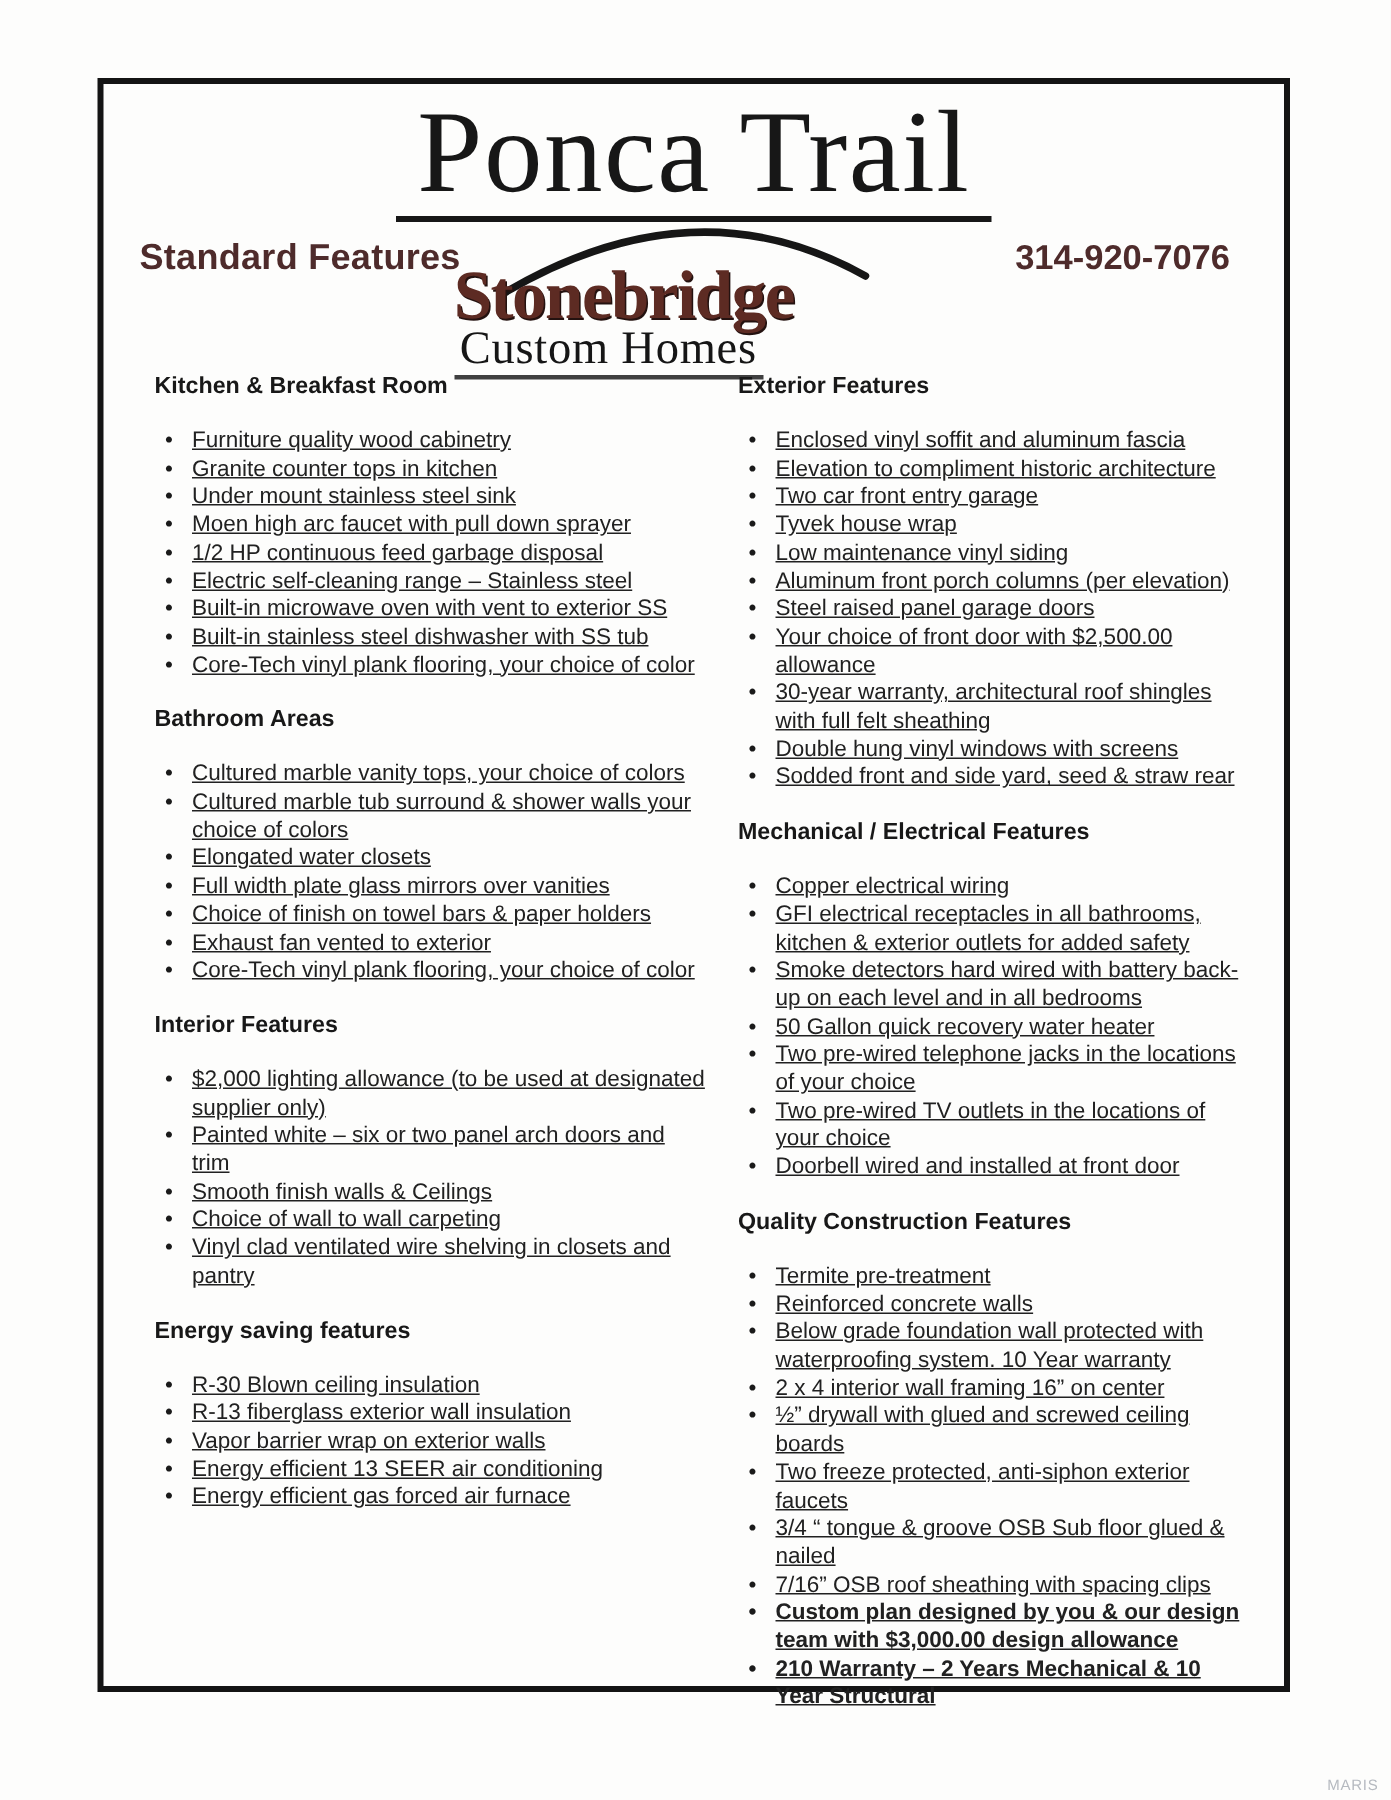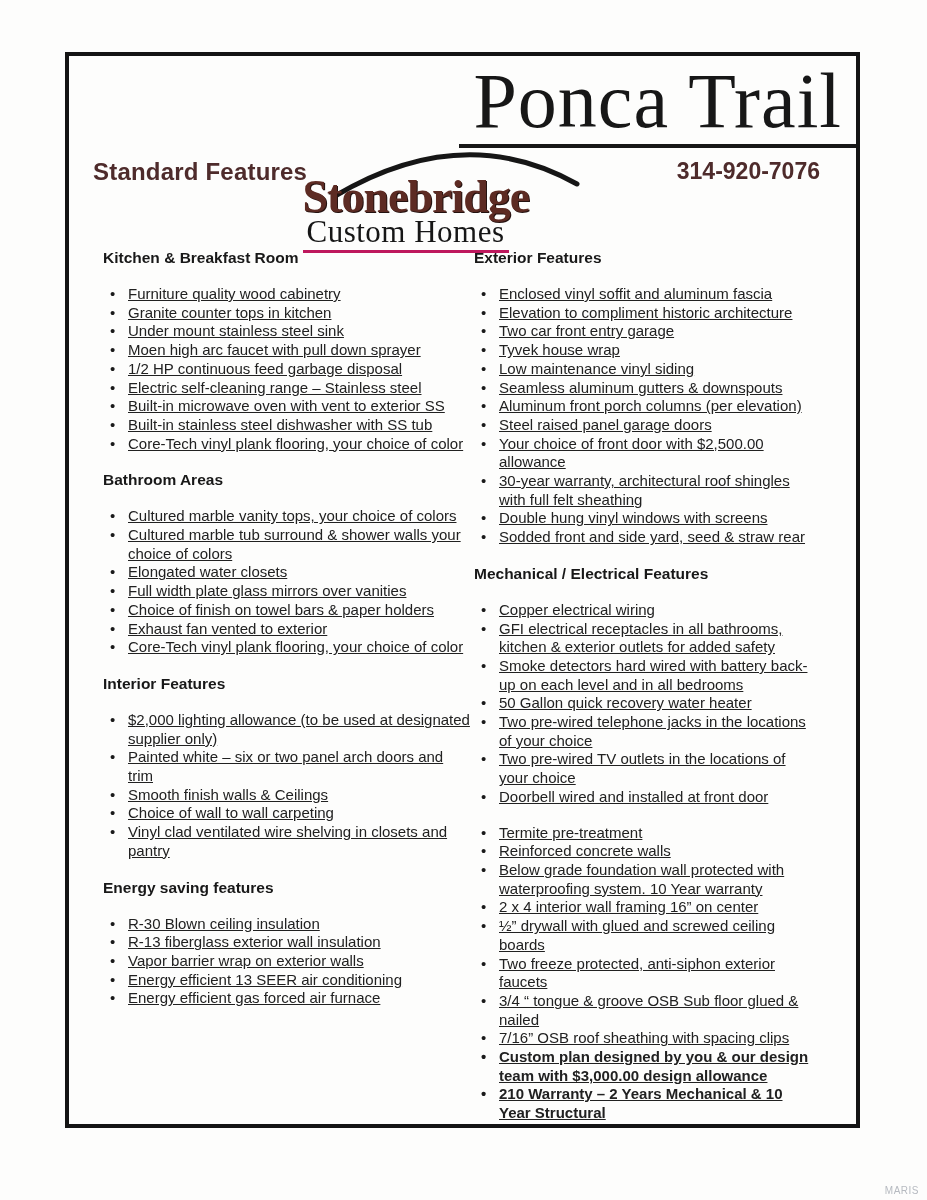--- a/index.html
+++ b/index.html
@@ -21,21 +21,21 @@
     left: 65px; top: 52px;
     width: 795px; height: 1076px;
     border: 4px solid var(--border, #141414);
     box-sizing: border-box;
     background: #fdfdfc;
   }
   
   .title-wrap {
     position: absolute;
     top: 6px; left: 0; right: 0;
-    text-align: right;
+    text-align: center;
   }
   .title-wrap h1 {
     display: inline-block;
     margin: 0;
     padding: 0 14px 4px 14px;
     font-family: "Liberation Serif", serif;
     font-weight: 400;
     font-size: 78px;
     line-height: 1.0;
     color: #171717;
@@ -77,32 +77,32 @@
     letter-spacing: -1px;
   }
   .logo-tagline {
     display: inline-block;
     margin-top: -4px;
     font-family: "Liberation Serif", serif;
     font-weight: 400;
     font-size: 31px;
     line-height: 1.05;
     color: #161616;
-    border-bottom: 3px solid #be185d;
+    border-bottom: 3px solid #404040;
     padding: 0 4px 1px 4px;
     letter-spacing: 0.5px;
   }
   
   .content {
     position: absolute;
     top: 192px; left: 34px;
     width: 725px;
     display: grid;
     grid-template-columns: 367px 336px;
-    column-gap: 4px;
+    column-gap: 22px;
   }
   section { margin: 0; }
   section + section { margin-top: 17px; }
   h2 {
     margin: 0 0 18px 0;
     font-size: 15.5px;
     line-height: 19px;
     font-weight: 700;
     color: #181818;
   }
@@ -209,21 +209,20 @@
         </div>
       <div class="col">
           <section>
             <h2>Exterior Features</h2>
             <ul>
               <li>Enclosed vinyl soffit and aluminum fascia</li>
               <li>Elevation to compliment historic architecture</li>
               <li>Two car front entry garage</li>
               <li>Tyvek house wrap</li>
               <li>Low maintenance vinyl siding</li>
-              <li>Seamless aluminum gutters &amp; downspouts</li>
               <li>Aluminum front porch columns (per elevation)</li>
               <li>Steel raised panel garage doors</li>
               <li>Your choice of front door with $2,500.00 allowance</li>
               <li>30-year warranty, architectural roof shingles with full felt sheathing</li>
               <li>Double hung vinyl windows with screens</li>
               <li>Sodded front and side yard, seed &amp; straw rear</li>
             </ul>
           </section>
           <section>
             <h2>Mechanical / Electrical Features</h2>
@@ -231,20 +230,21 @@
               <li>Copper electrical wiring</li>
               <li>GFI electrical receptacles in all bathrooms, kitchen &amp; exterior outlets for added safety</li>
               <li>Smoke detectors hard wired with battery back-up on each level and in all bedrooms</li>
               <li>50 Gallon quick recovery water heater</li>
               <li>Two pre-wired telephone jacks in the locations of your choice</li>
               <li>Two pre-wired TV outlets in the locations of your choice</li>
               <li>Doorbell wired and installed at front door</li>
             </ul>
           </section>
           <section>
+            <h2>Quality Construction Features</h2>
             <ul>
               <li>Termite pre-treatment</li>
               <li>Reinforced concrete walls</li>
               <li>Below grade foundation wall protected with waterproofing system.  10 Year warranty</li>
               <li>2 x 4 interior wall framing 16” on center</li>
               <li>½” drywall with glued and screwed ceiling boards</li>
               <li>Two freeze protected, anti-siphon exterior faucets</li>
               <li>3/4 “ tongue &amp; groove OSB Sub floor glued &amp; nailed</li>
               <li>7/16” OSB roof sheathing with spacing clips</li>
               <li class="bold">Custom plan designed by you &amp; our design team with $3,000.00 design allowance</li>

